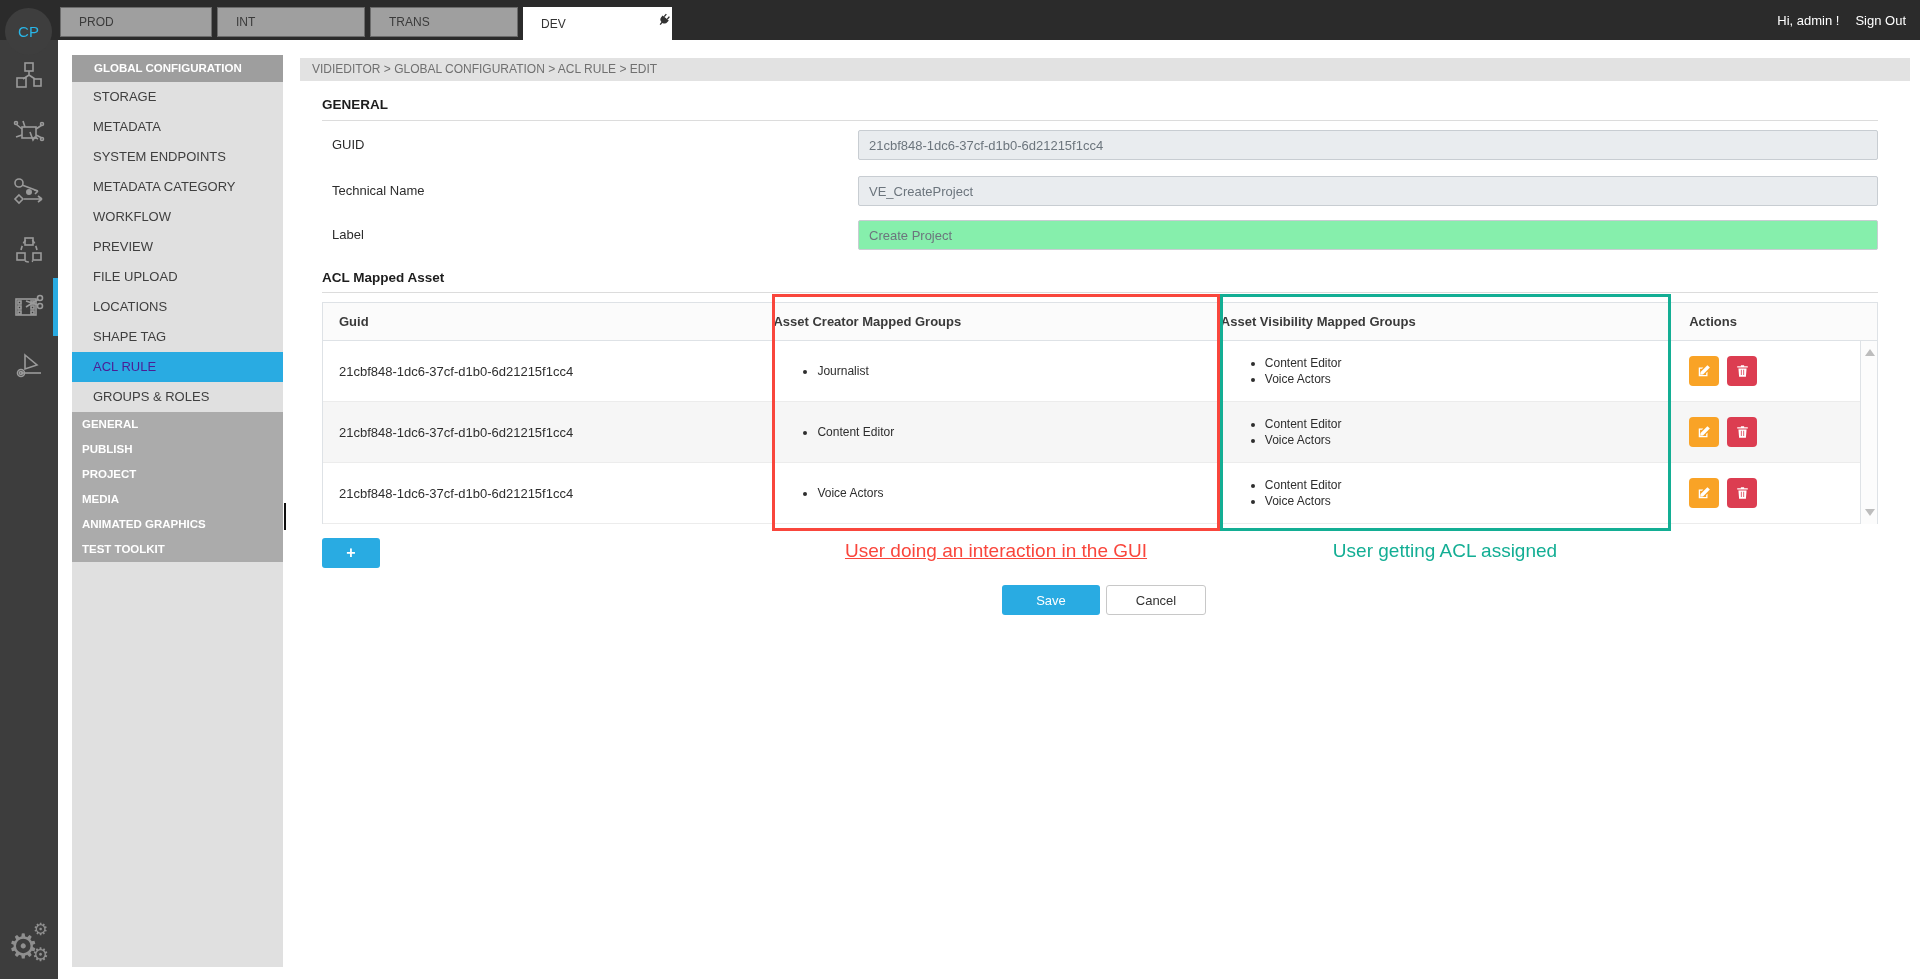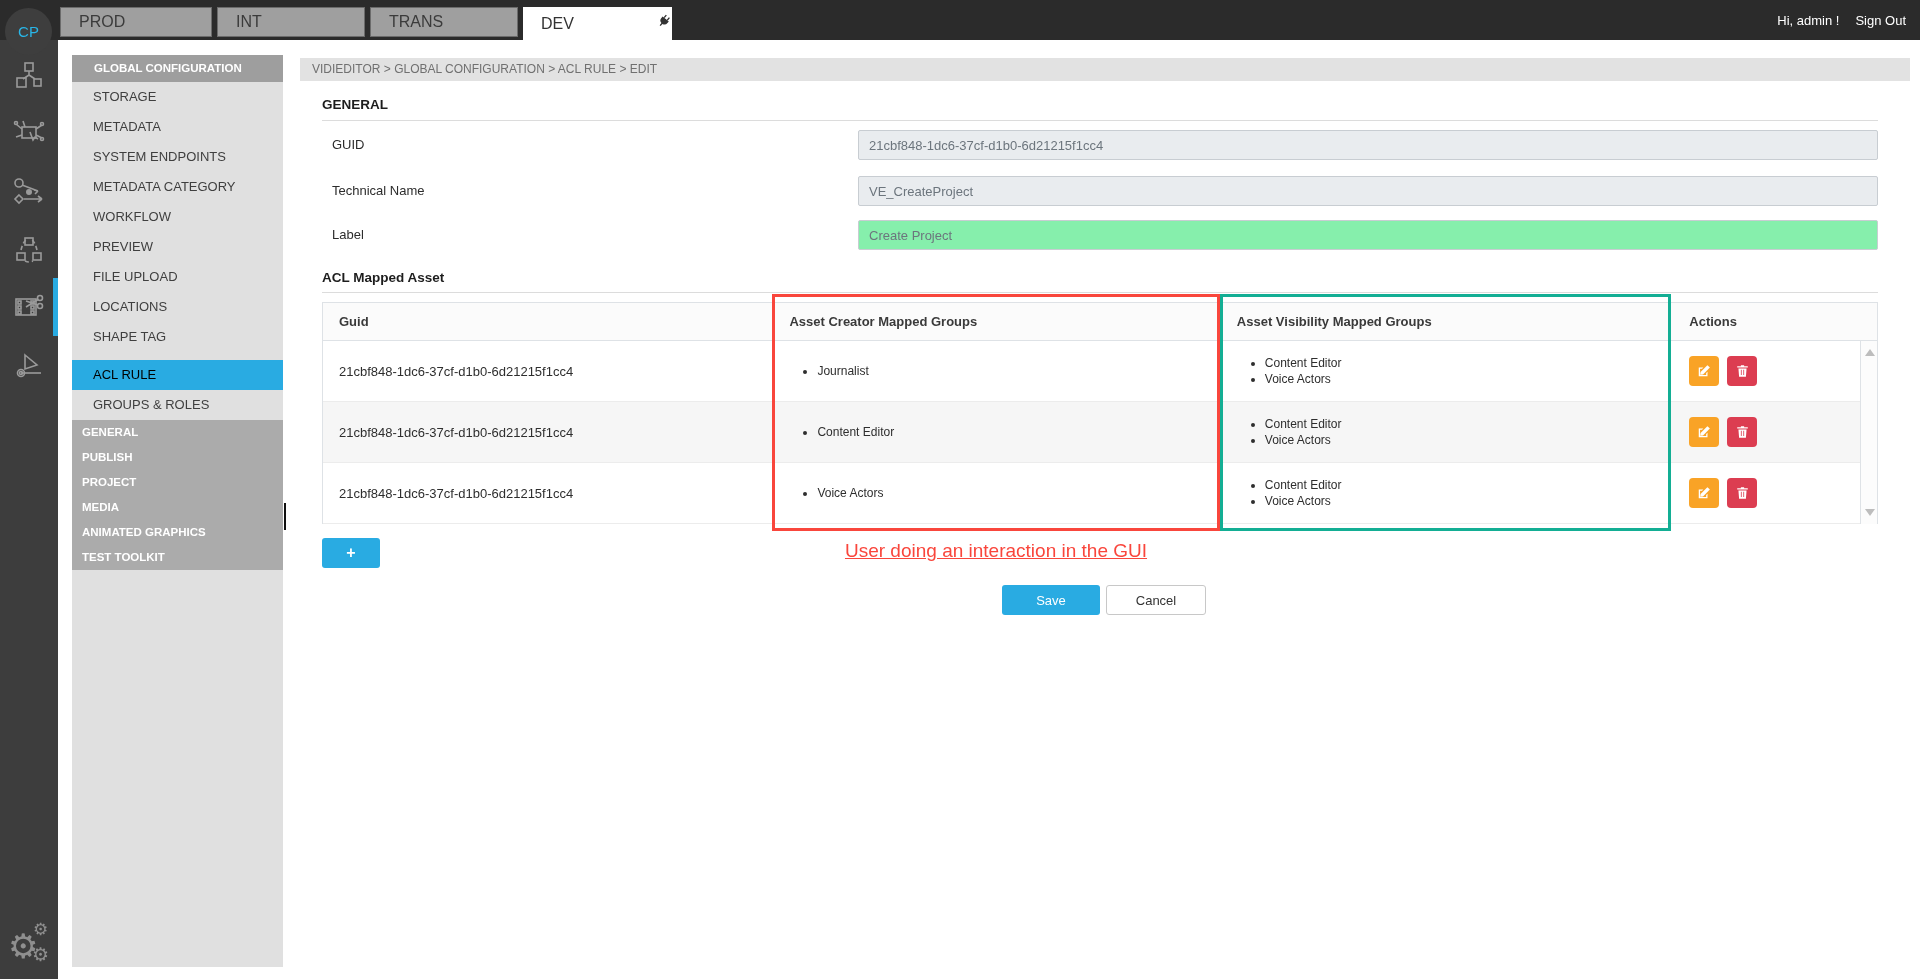--- a/index.html
+++ b/index.html
@@ -5,21 +5,21 @@
   * { box-sizing: border-box; margin: 0; padding: 0; }
   html,body { width:1920px; height:979px; overflow:hidden; background:#fff;
     font-family:"Liberation Sans", sans-serif; }
 
   
   .topbar { position:absolute; left:0; top:0; width:1920px; height:40px; background:#2b2b2b; z-index:20; }
   .avatar { position:absolute; left:5px; top:8px; width:47px; height:47px; border-radius:50%;
     background:#3e3e3e; color:#29b6e8; font-size:15px; display:flex; align-items:center;
     justify-content:center; z-index:30; }
   .tab { position:absolute; top:7px; height:30px; line-height:28px; background:#9f9f9f;
-    border:1px solid #6b6b6b; color:#3b3b3b; font-size:16px; padding-left:18px; cursor:default; }
+    border:1px solid #6b6b6b; color:#3b3b3b; font-size:12px; padding-left:18px; cursor:default; }
   .tab-prod { left:60px; width:152px; }
   .tab-int { left:217px; width:148px; }
   .tab-trans { left:370px; width:148px; }
   .tab-dev { left:523px; width:149px; height:33px; background:#fff; border:none; color:#333;
     display:flex; align-items:center; }
   .tab-dev .tab-label { flex:1; }
   .topbar-right { position:absolute; right:14px; top:0; height:40px; display:flex;
     align-items:center; gap:16px; color:#fff; font-size:13px; }
 
   
@@ -33,21 +33,21 @@
   .gear-big { position:absolute; left:8px; top:12px; font-size:34px; line-height:34px;}
   .gear-small1 { position:absolute; left:33px; top:4px; font-size:17px; line-height:17px;}
   .gear-small2 { position:absolute; left:32px; top:28px; font-size:19px; line-height:19px;}
 
   
   .sidebar { position:absolute; left:58px; top:40px; width:232px; bottom:0; background:#fff; }
   .menu { position:absolute; left:14px; top:15px; width:211px; bottom:12px; background:#e0e0e0; }
   .menu-header { height:27px; line-height:27px; background:#9e9e9e; color:#fff;
     font-size:11.5px; font-weight:bold; padding-left:22px; }
   .menu-item { height:30px; line-height:30px; padding-left:21px; font-size:13px; color:#3f3f3f; cursor:default; }
-  .menu-item.active { background:#29abe2; color:#000000;margin-top:8px; }
+  .menu-item.active { background:#29abe2; color:#4c1d95; }
   .menu-collapsed { height:25px; line-height:25px; background:#ababab; color:#fff;
     font-size:11.5px; font-weight:bold; padding-left:10px; cursor:default; }
   .caret-artifact { position:absolute; left:284px; top:503px; width:2px; height:27px; background:#101010; z-index:40; }
 
   
   .main { position:absolute; left:290px; top:40px; right:0; bottom:0; background:#fff; }
   .breadcrumb { position:absolute; left:10px; top:18px; right:10px; height:23px; background:#e2e2e2;
     line-height:23px; padding-left:12px; font-size:12px; color:#707070; }
   .section-title { position:absolute; left:32px; font-size:13.5px; font-weight:bold; color:#1d1d1d; }
   .title-general { top:57px; }
@@ -60,21 +60,21 @@
   .field-input { position:absolute; left:568px; right:42px; height:30px; border:1px solid #c8cdd2;
     border-radius:2px; padding:0 10px; font-size:13px; color:#6c757d; background:#86efac;
     font-family:"Liberation Sans", sans-serif; }
   .field-input.disabled { background:#e9ecef; }
   .frow1 { top:90px; } .frow2 { top:136px; } .frow3 { top:180px; }
 
   
   .acl-table { position:absolute; left:32px; right:42px; top:262px; height:222px;
     border:1px solid #dee2e6; font-size:13px; color:#2e2e2e; }
   .thead { display:flex; height:38px; background:#fbfbfb; border-bottom:1px solid #dee2e6; }
-  .th { line-height:37px; font-weight:bold; color:#3a3a3a; padding-left:16px; }
+  .th { line-height:37px; font-weight:bold; color:#3a3a3a; }
   .tbody { position:relative; height:183px; }
   .trow { display:flex; height:61px; border-bottom:1px solid #ececec; }
   .trow:last-child { border-bottom:none; }
   .trow.alt { background:#f6f6f6; }
   .td { display:flex; align-items:center; }
   .col-guid { width:450px; padding-left:16px; }
   .col-creator { width:448px; border-left:1px solid #e3e3e3; }
   .col-visibility { width:451px; border-left:1px solid #e3e3e3; }
   .col-actions { width:207px; border-left:1px solid #e3e3e3; padding-left:18px; }
   .thead .col-actions { width:207px; }
@@ -335,17 +335,18 @@
       <div class="scrollbar">
         <div class="scroll-up"></div>
         <div class="scroll-down"></div>
       </div>
     </div>
   </div>
 
   <div class="overlay-box box-red"></div>
   <div class="overlay-box box-green"></div>
   <div class="annotation ann-red">User doing an interaction in the GUI</div>
+  <div class="annotation ann-green">User getting ACL assigned</div>
 
   <button class="add-btn">+</button>
   <button class="save-btn">Save</button>
   <button class="cancel-btn">Cancel</button>
 </div>
 
 </body></html>

